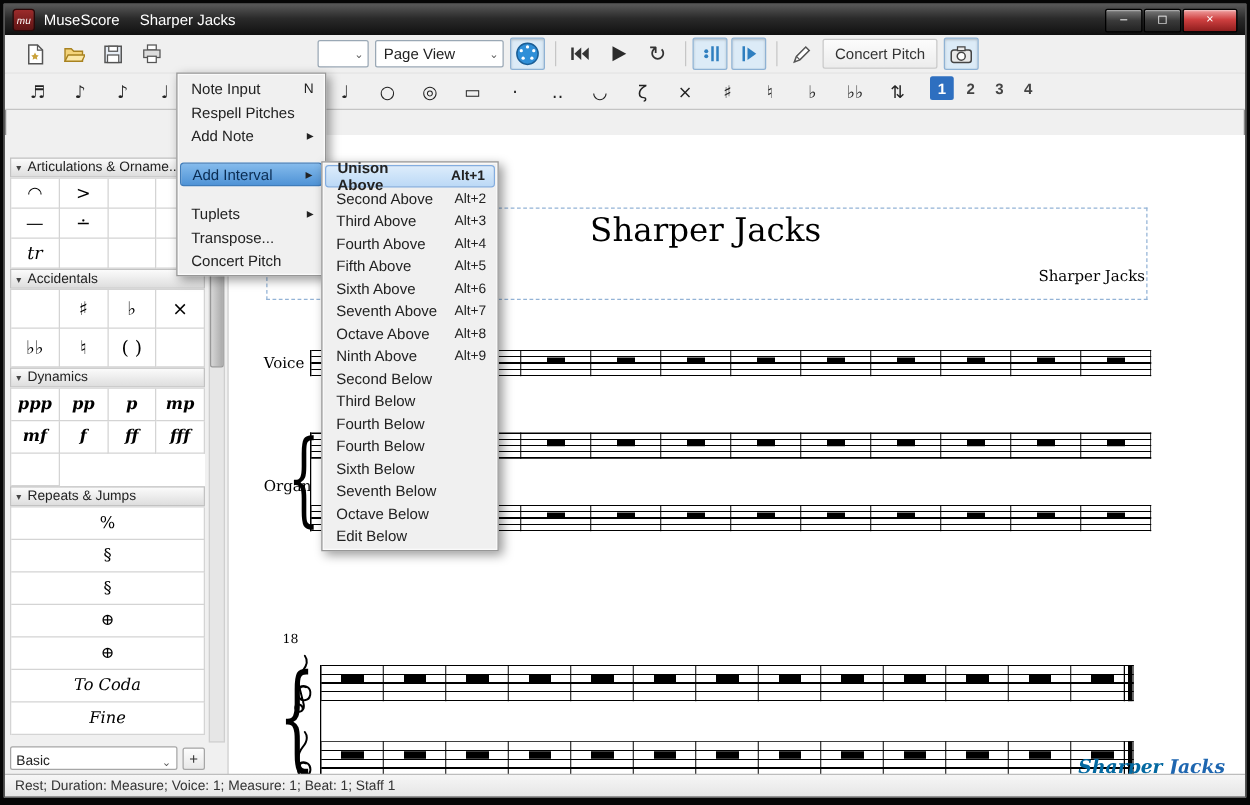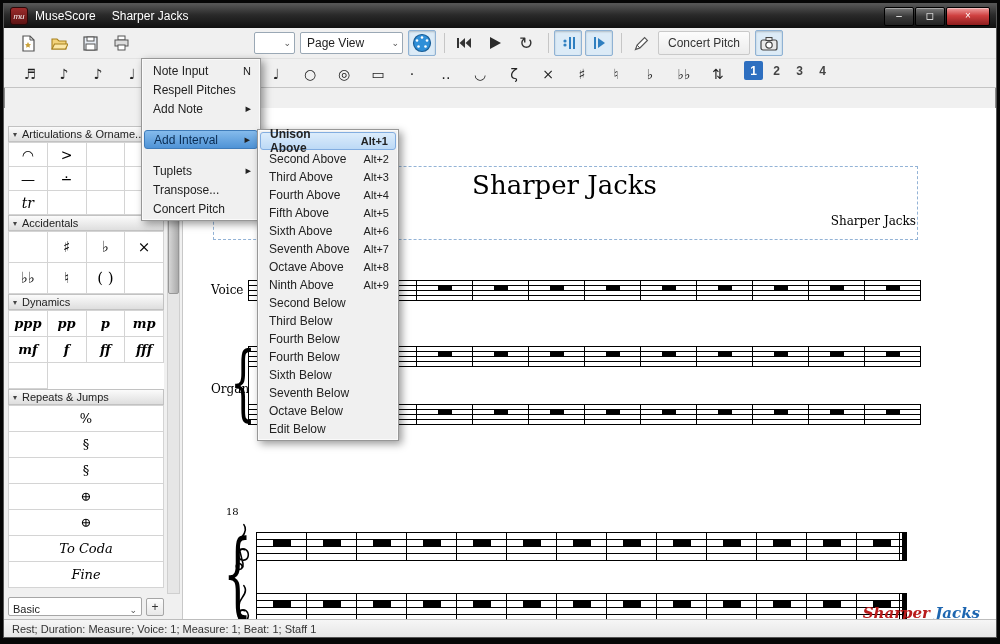--- a/index.html
+++ b/index.html
@@ -66,21 +66,21 @@
   .s20{height:21px;background-image:linear-gradient(to right,transparent 0 55px,#000 55px),repeating-linear-gradient(to bottom,#000 0 1px,transparent 1px 5px);background-size:56px 100%,100% 100%;background-repeat:repeat-x,no-repeat;}
   .s20::after{content:"";position:absolute;left:0;top:6px;height:5px;width:100%;background-image:repeating-linear-gradient(to right,transparent 0 21px,#000 21px 35px,transparent 35px 56px);}
   .s28{height:29px;background-image:linear-gradient(to right,transparent 0 49px,#000 49px),repeating-linear-gradient(to bottom,#000 0 1px,transparent 1px 7px);background-size:50px 100%,100% 100%;background-repeat:repeat-x,no-repeat;}
   .s28::after{content:"";position:absolute;left:0;top:8px;height:6px;width:100%;background-image:repeating-linear-gradient(to right,transparent 0 16px,#000 16px 34px,transparent 34px 50px);}
   .connector{position:absolute;width:1px;background:#000;}
   .finalbar{position:absolute;width:7px;background:linear-gradient(to right,#000 0 1px,transparent 1px 3px,#000 3px 7px);}
   .brace{position:absolute;font-family:"DejaVu Serif",serif;transform:scaleX(.5);transform-origin:left center;color:#000;line-height:1;}
   .clef{position:absolute;}
   .m-no{position:absolute;font-size:10px;}
   .logo{position:absolute;font-style:italic;font-weight:bold;font-size:15px;}
-  .logo .w1{color:#b91c1c;}
+  .logo .w1{color:#0369a1;}
   .logo .w2{color:#1e66b0;}
   
   .statusbar{position:absolute;left:0;right:0;bottom:0;height:17px;background:linear-gradient(#f6f6f6,#e6e6e6);border-top:1px solid #bdbdbd;font-size:11px;color:#333;display:flex;align-items:center;padding-left:8px;}
   
   .menu{position:absolute;z-index:50;background:#f0f0f0;border:1px solid #979797;box-shadow:3px 3px 8px rgba(0,0,0,.4),inset 0 0 0 1px #fafafa;font-size:12px;color:#222;padding:2px 0;}
   .notes-menu{left:137px;top:54px;width:118px;}
   .interval-menu{left:253px;top:125px;width:140px;}
   .mi{height:19px;display:flex;align-items:center;padding:0 9px 0 11px;}
   .smi{height:18px;display:flex;align-items:center;padding:0 9px 0 11px;}
   .rt{margin-left:auto;padding-left:12px;font-size:11px;color:#222;}

